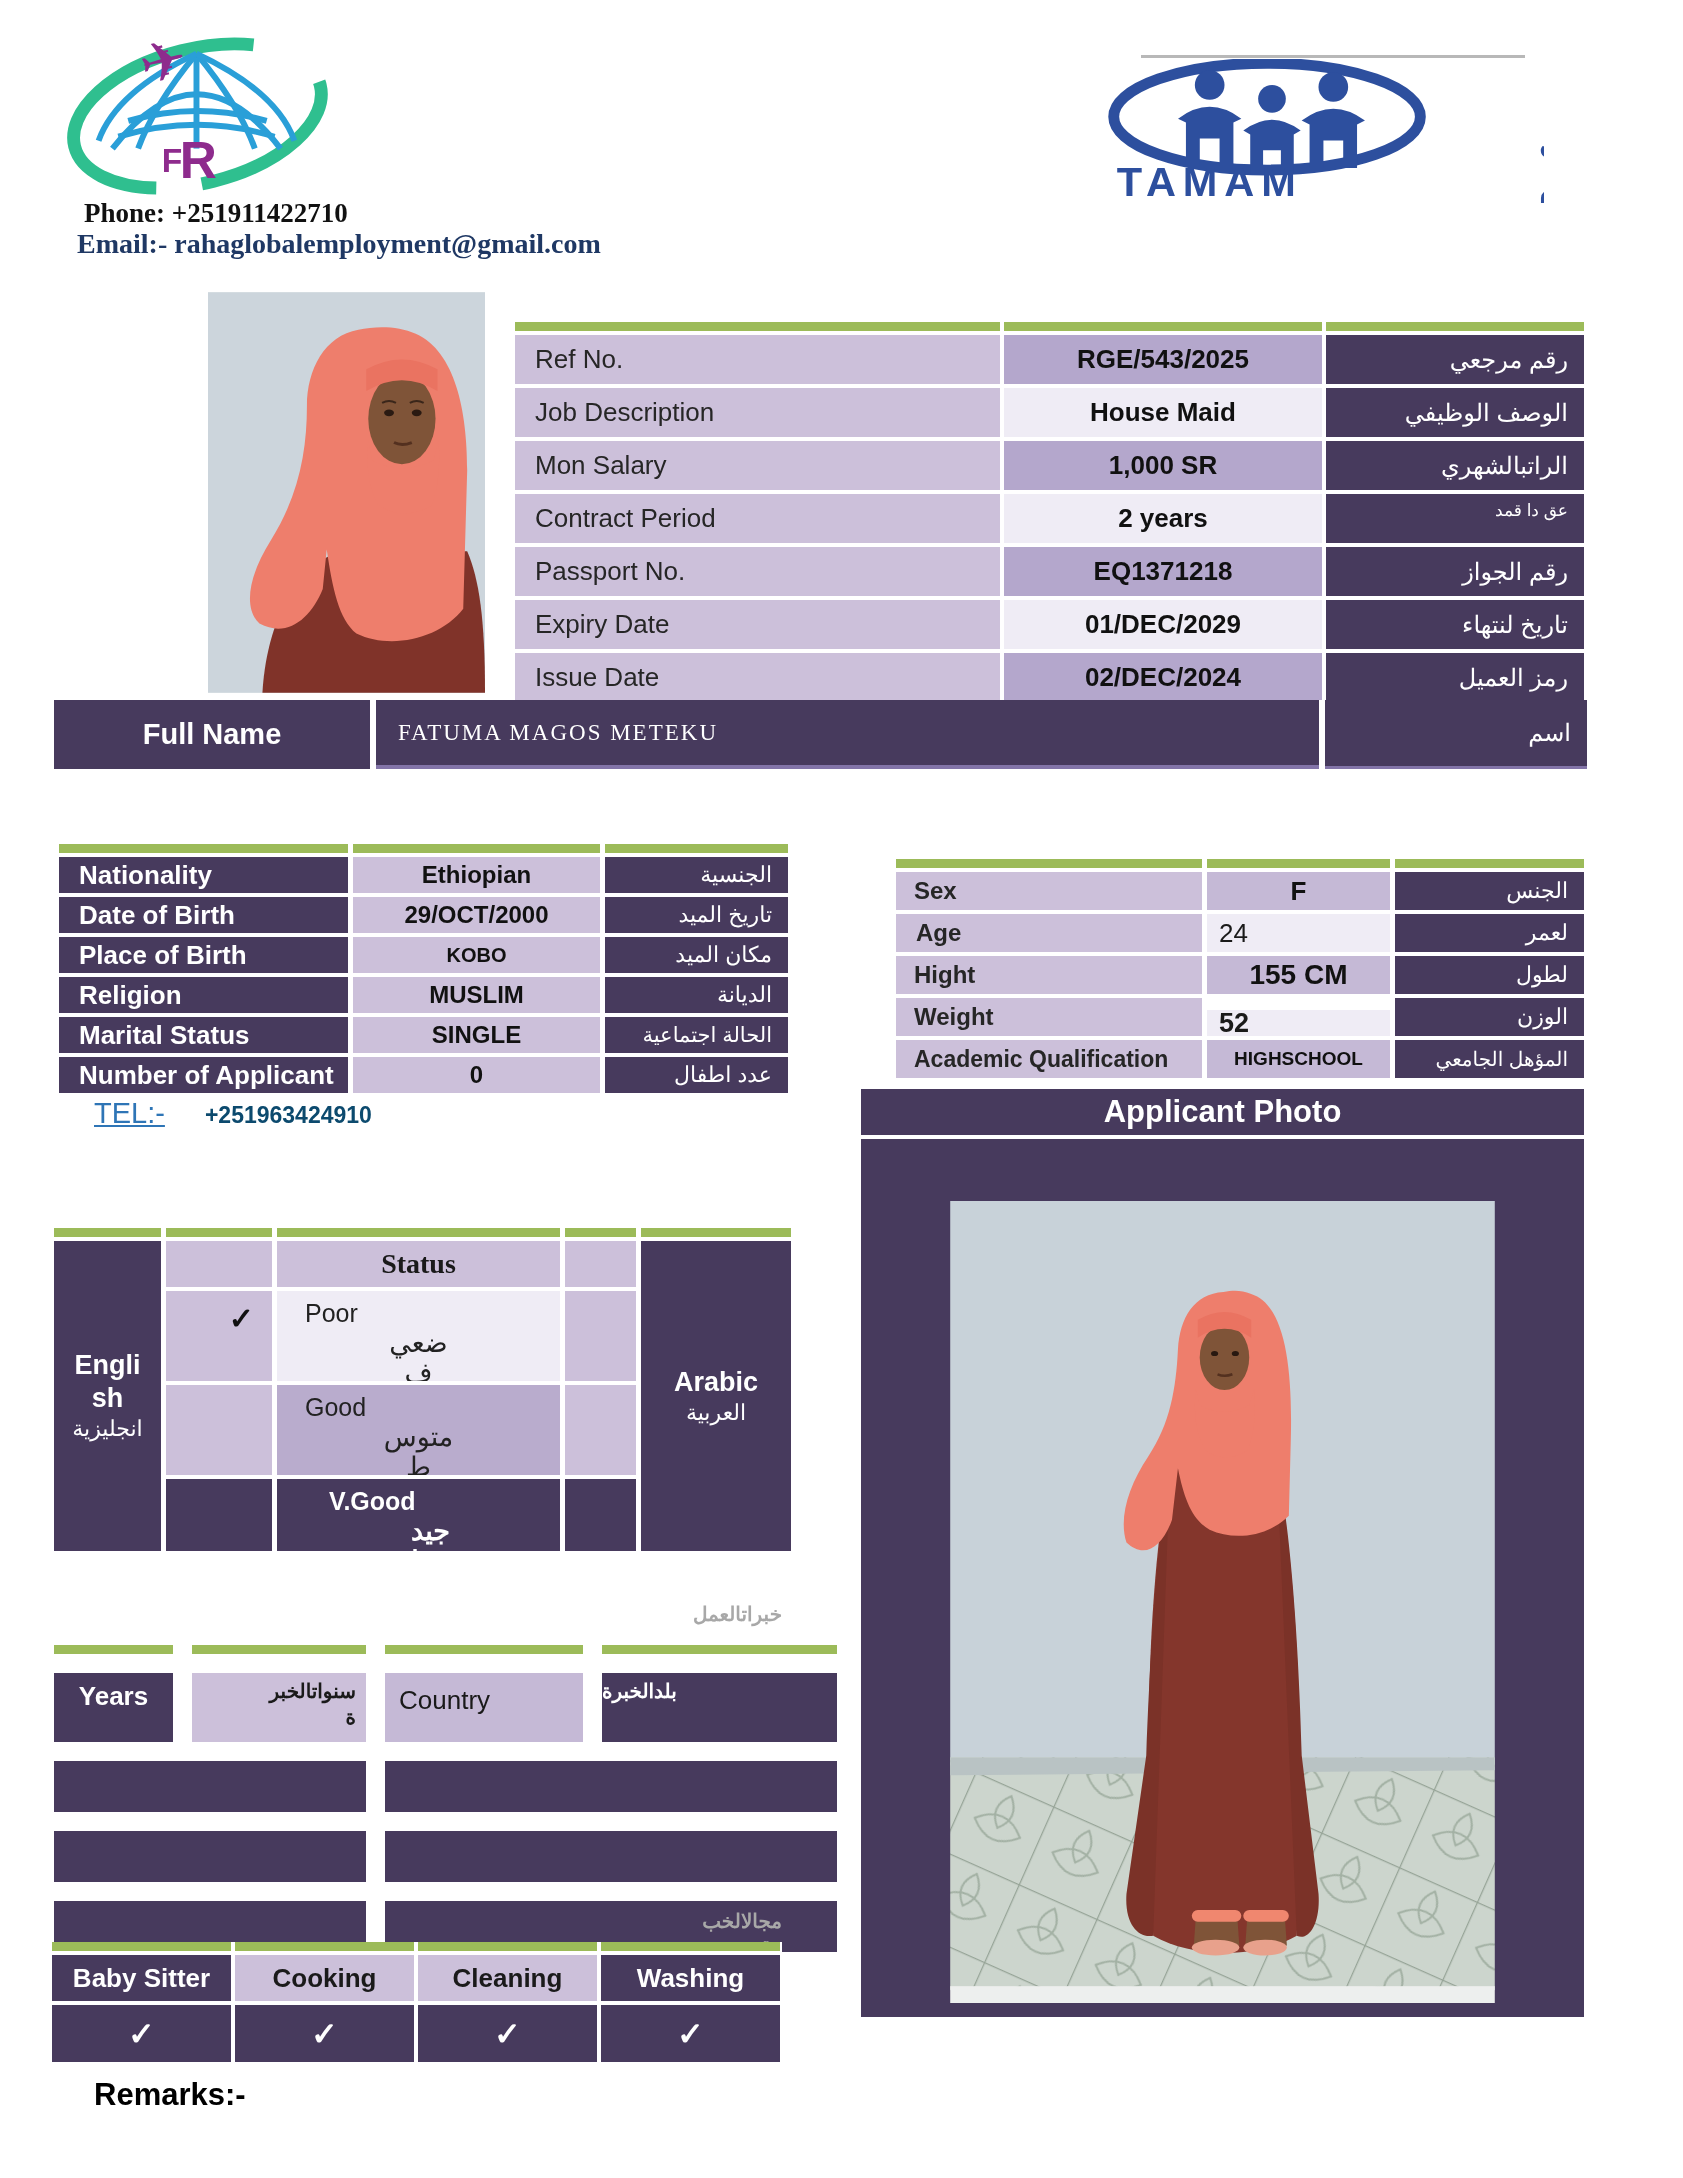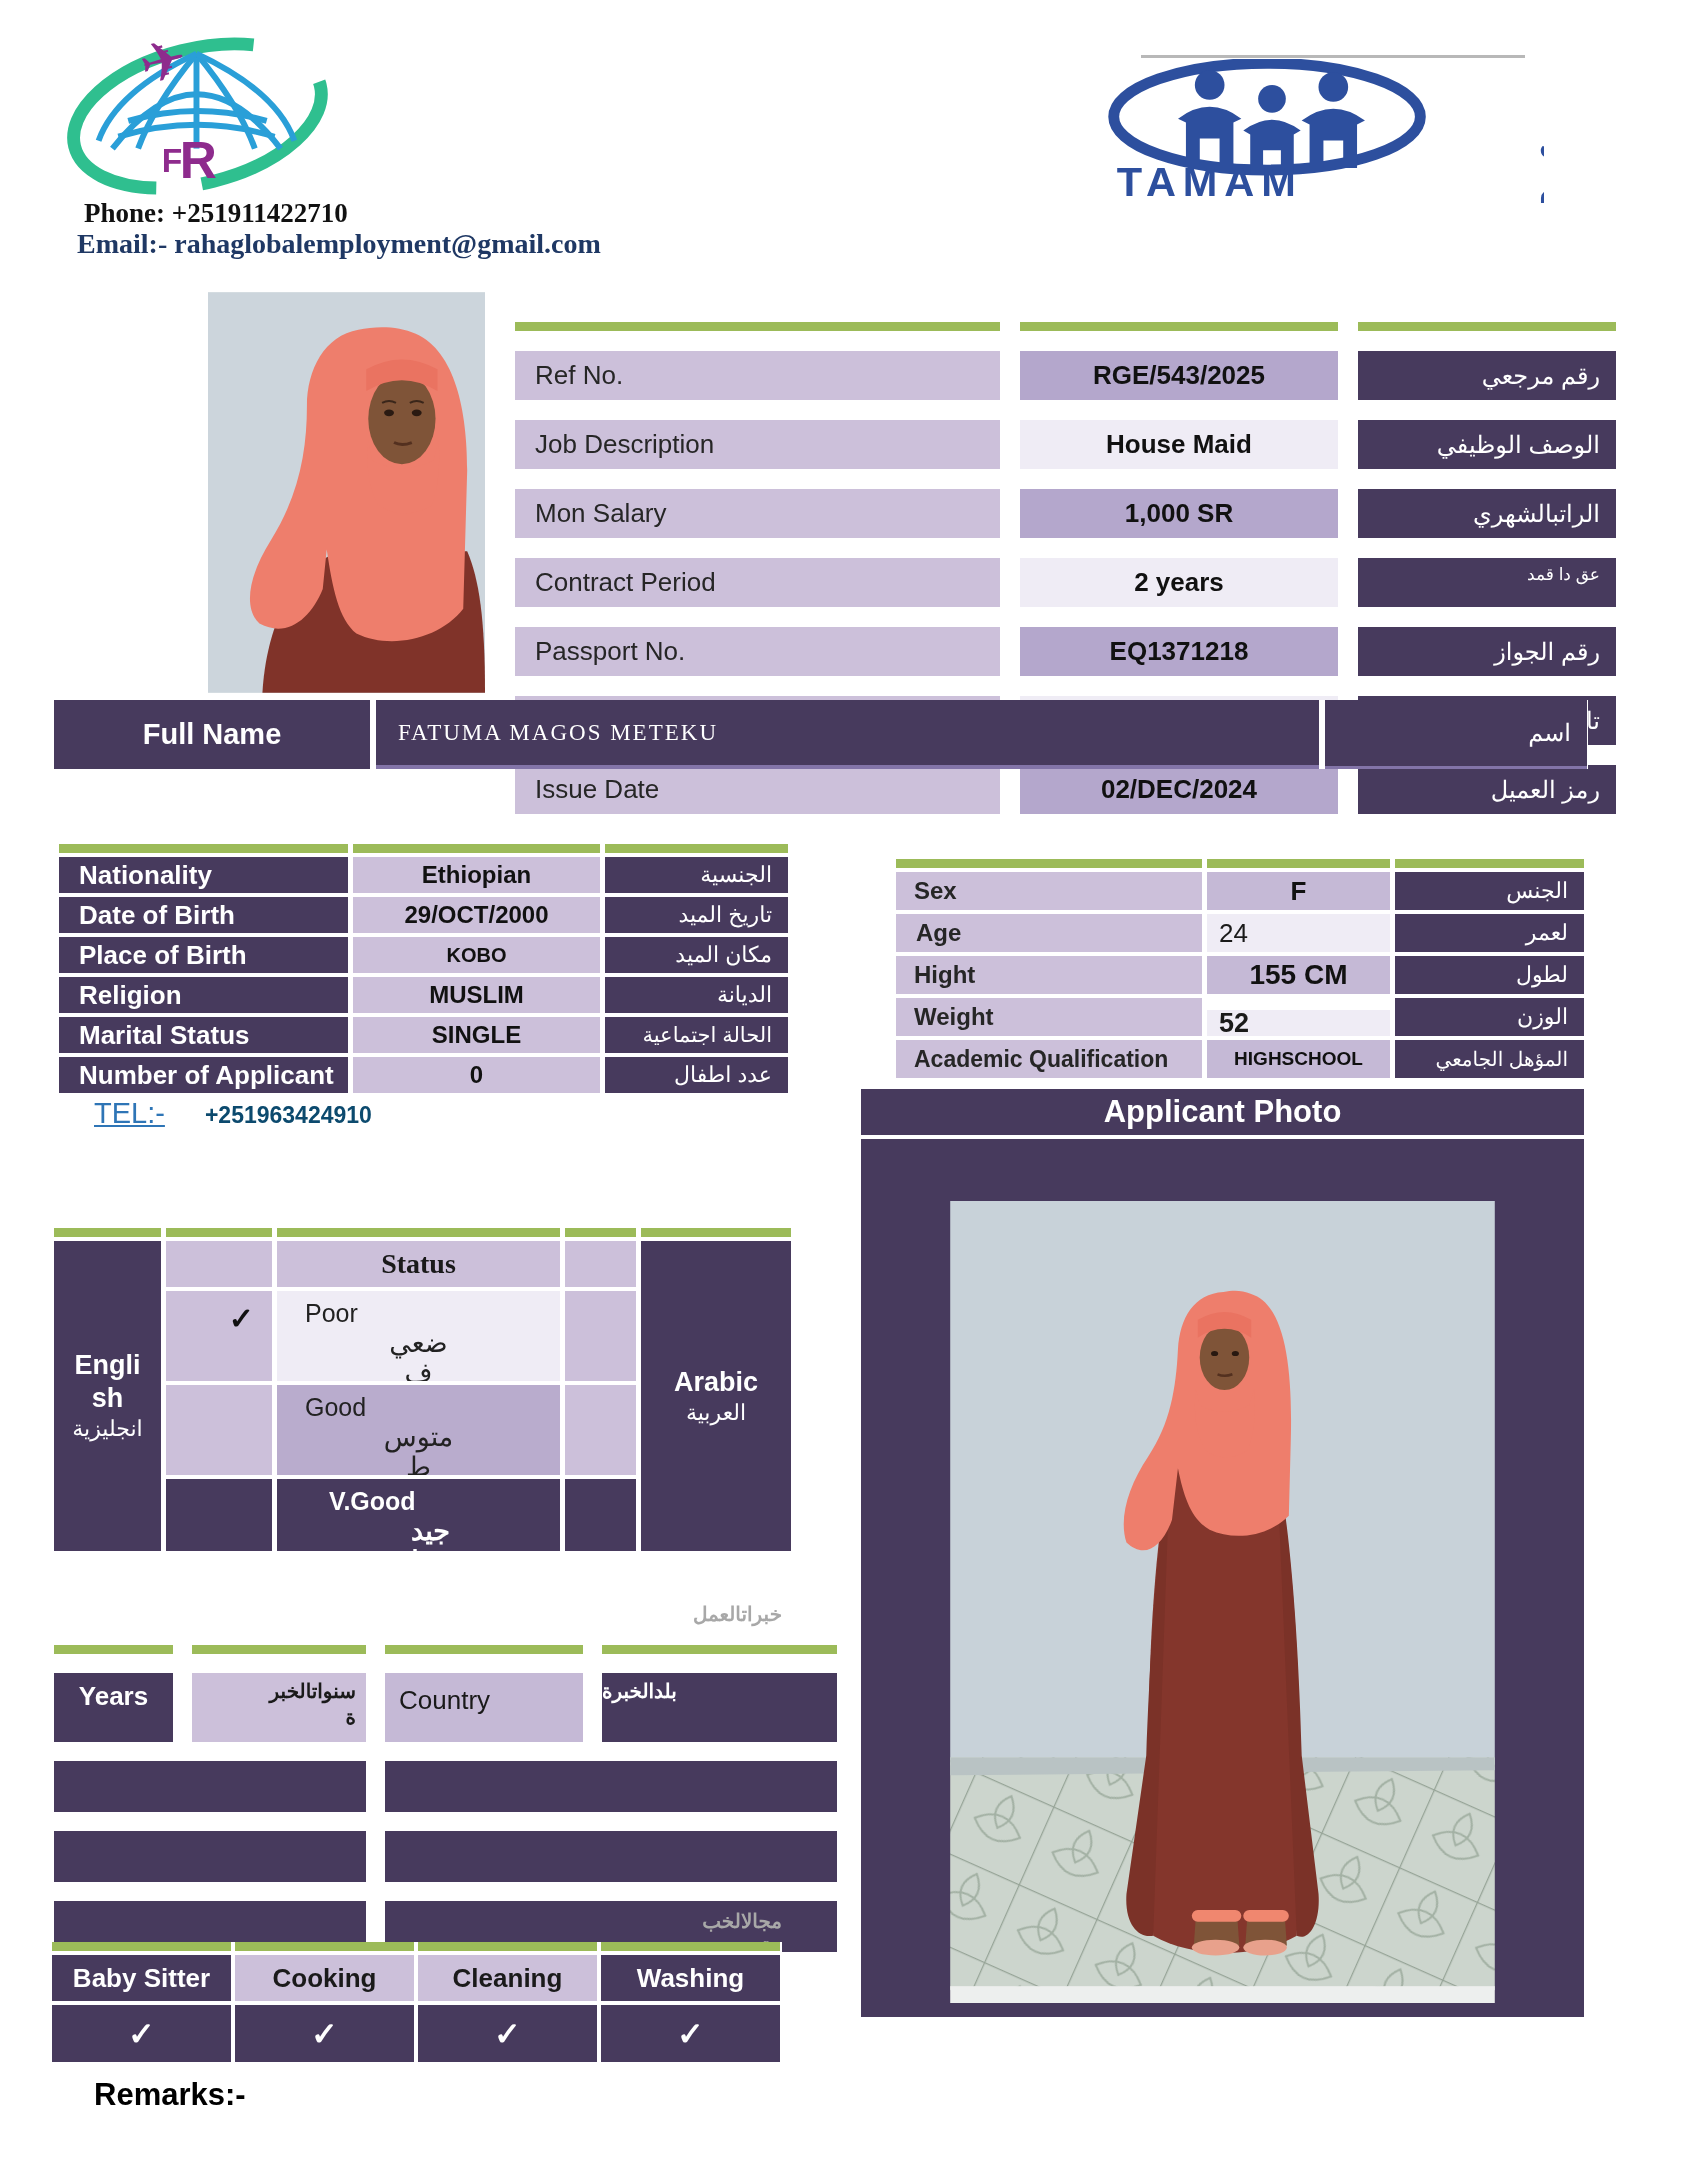--- a/index.html
+++ b/index.html
@@ -91,21 +91,21 @@
       <path d="M 160,100 Q 196,78 232,100 L 232,78 Q 196,58 160,78 Z" fill="#ea7361"></path>
       <ellipse cx="183" cy="122" rx="5" ry="3.4" fill="#2a1a12"></ellipse>
       <ellipse cx="211" cy="122" rx="5" ry="3.4" fill="#2a1a12"></ellipse>
       <path d="M 176,112 Q 183,108 190,112" stroke="#3a261a" stroke-width="2" fill="none"></path>
       <path d="M 204,112 Q 211,108 218,112" stroke="#3a261a" stroke-width="2" fill="none"></path>
       <path d="M 188,152 Q 196,156 206,152" stroke="#53301f" stroke-width="3" fill="none"></path>
       <path d="M 162,150 Q 158,190 172,215 Q 196,232 226,216 Q 236,190 233,150 L 228,170 Q 196,186 166,170 Z" fill="#ee7e6c"></path>
     </svg>
   </div>
 
-  <div class="abs tbl" style="left:515px;top:322px;width:1133px;gap:20px;
+  <div class="abs tbl" style="left:515px;top:322px;width:1133px;gap:4px;
        grid-template-columns:485px 318px 258px;grid-template-rows:9px repeat(7,49px);">
     <div class="c-green"></div>
     <div class="c-green"></div>
     <div class="c-green"></div>
 
     <div class="cell c-light lbl">Ref No.</div>
     <div class="cell c-mid val">RGE/543/2025</div>
     <div class="cell c-dark ar">رقم مرجعي</div>
 
     <div class="cell c-light lbl">Job Description</div>

